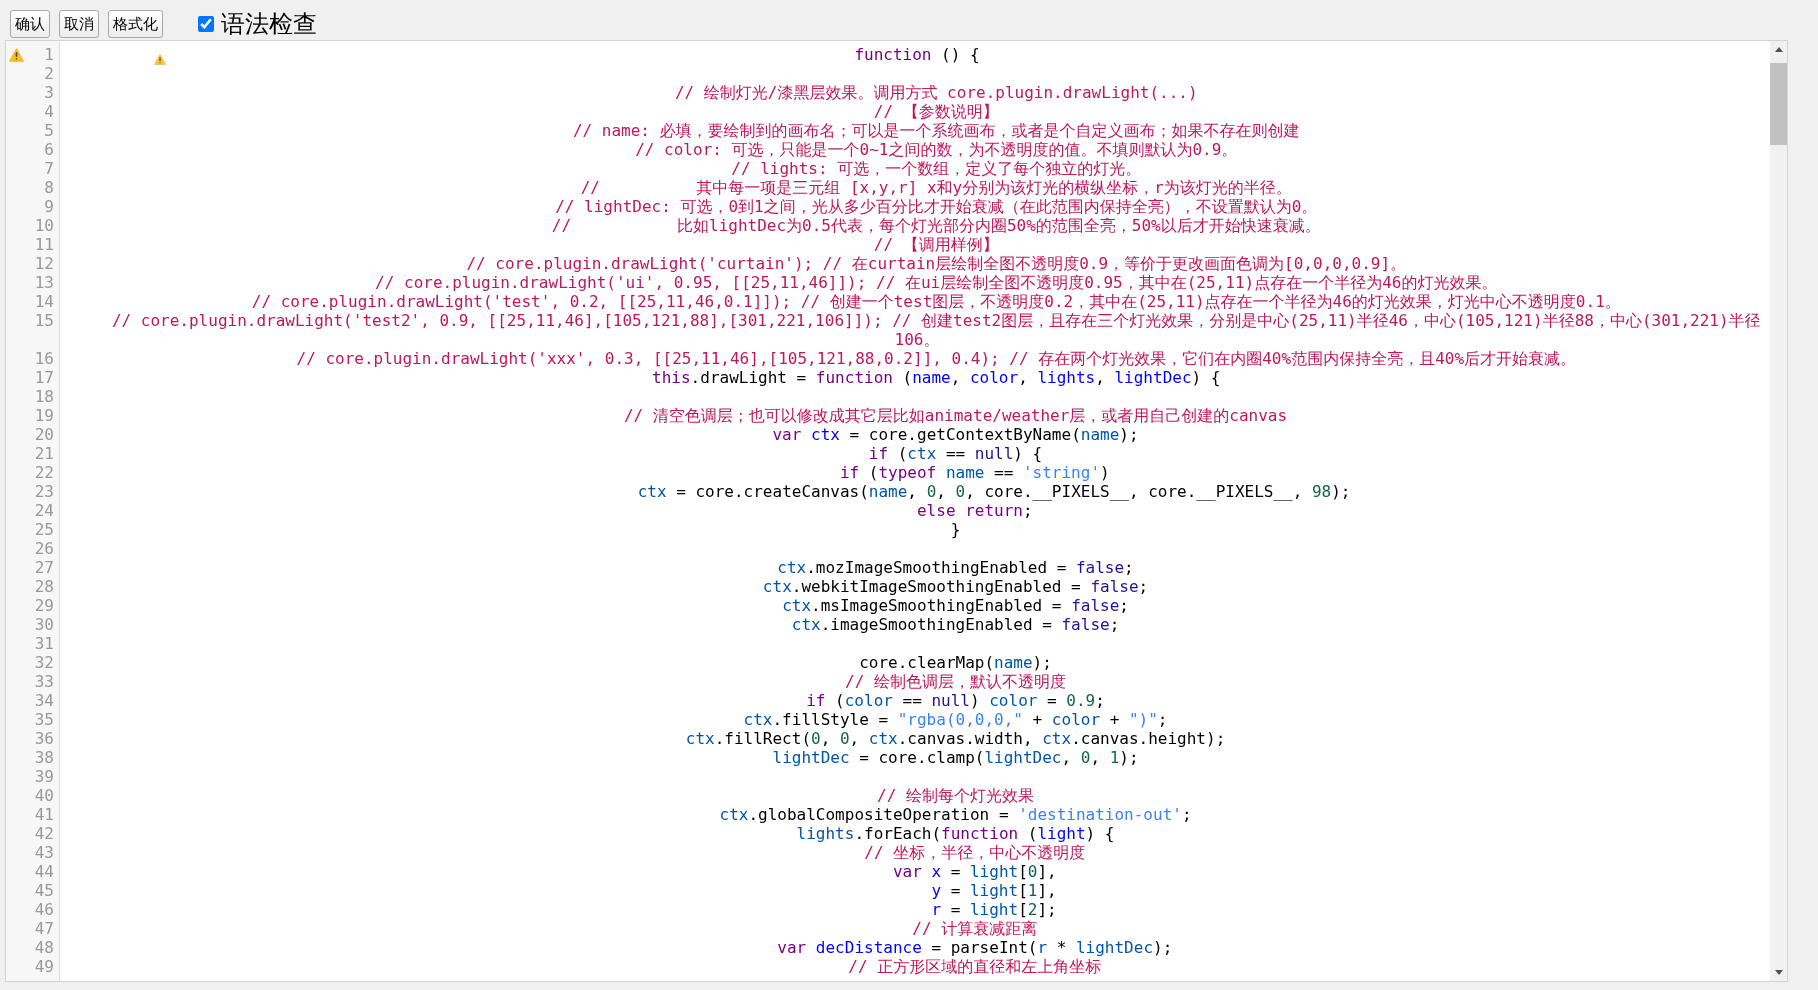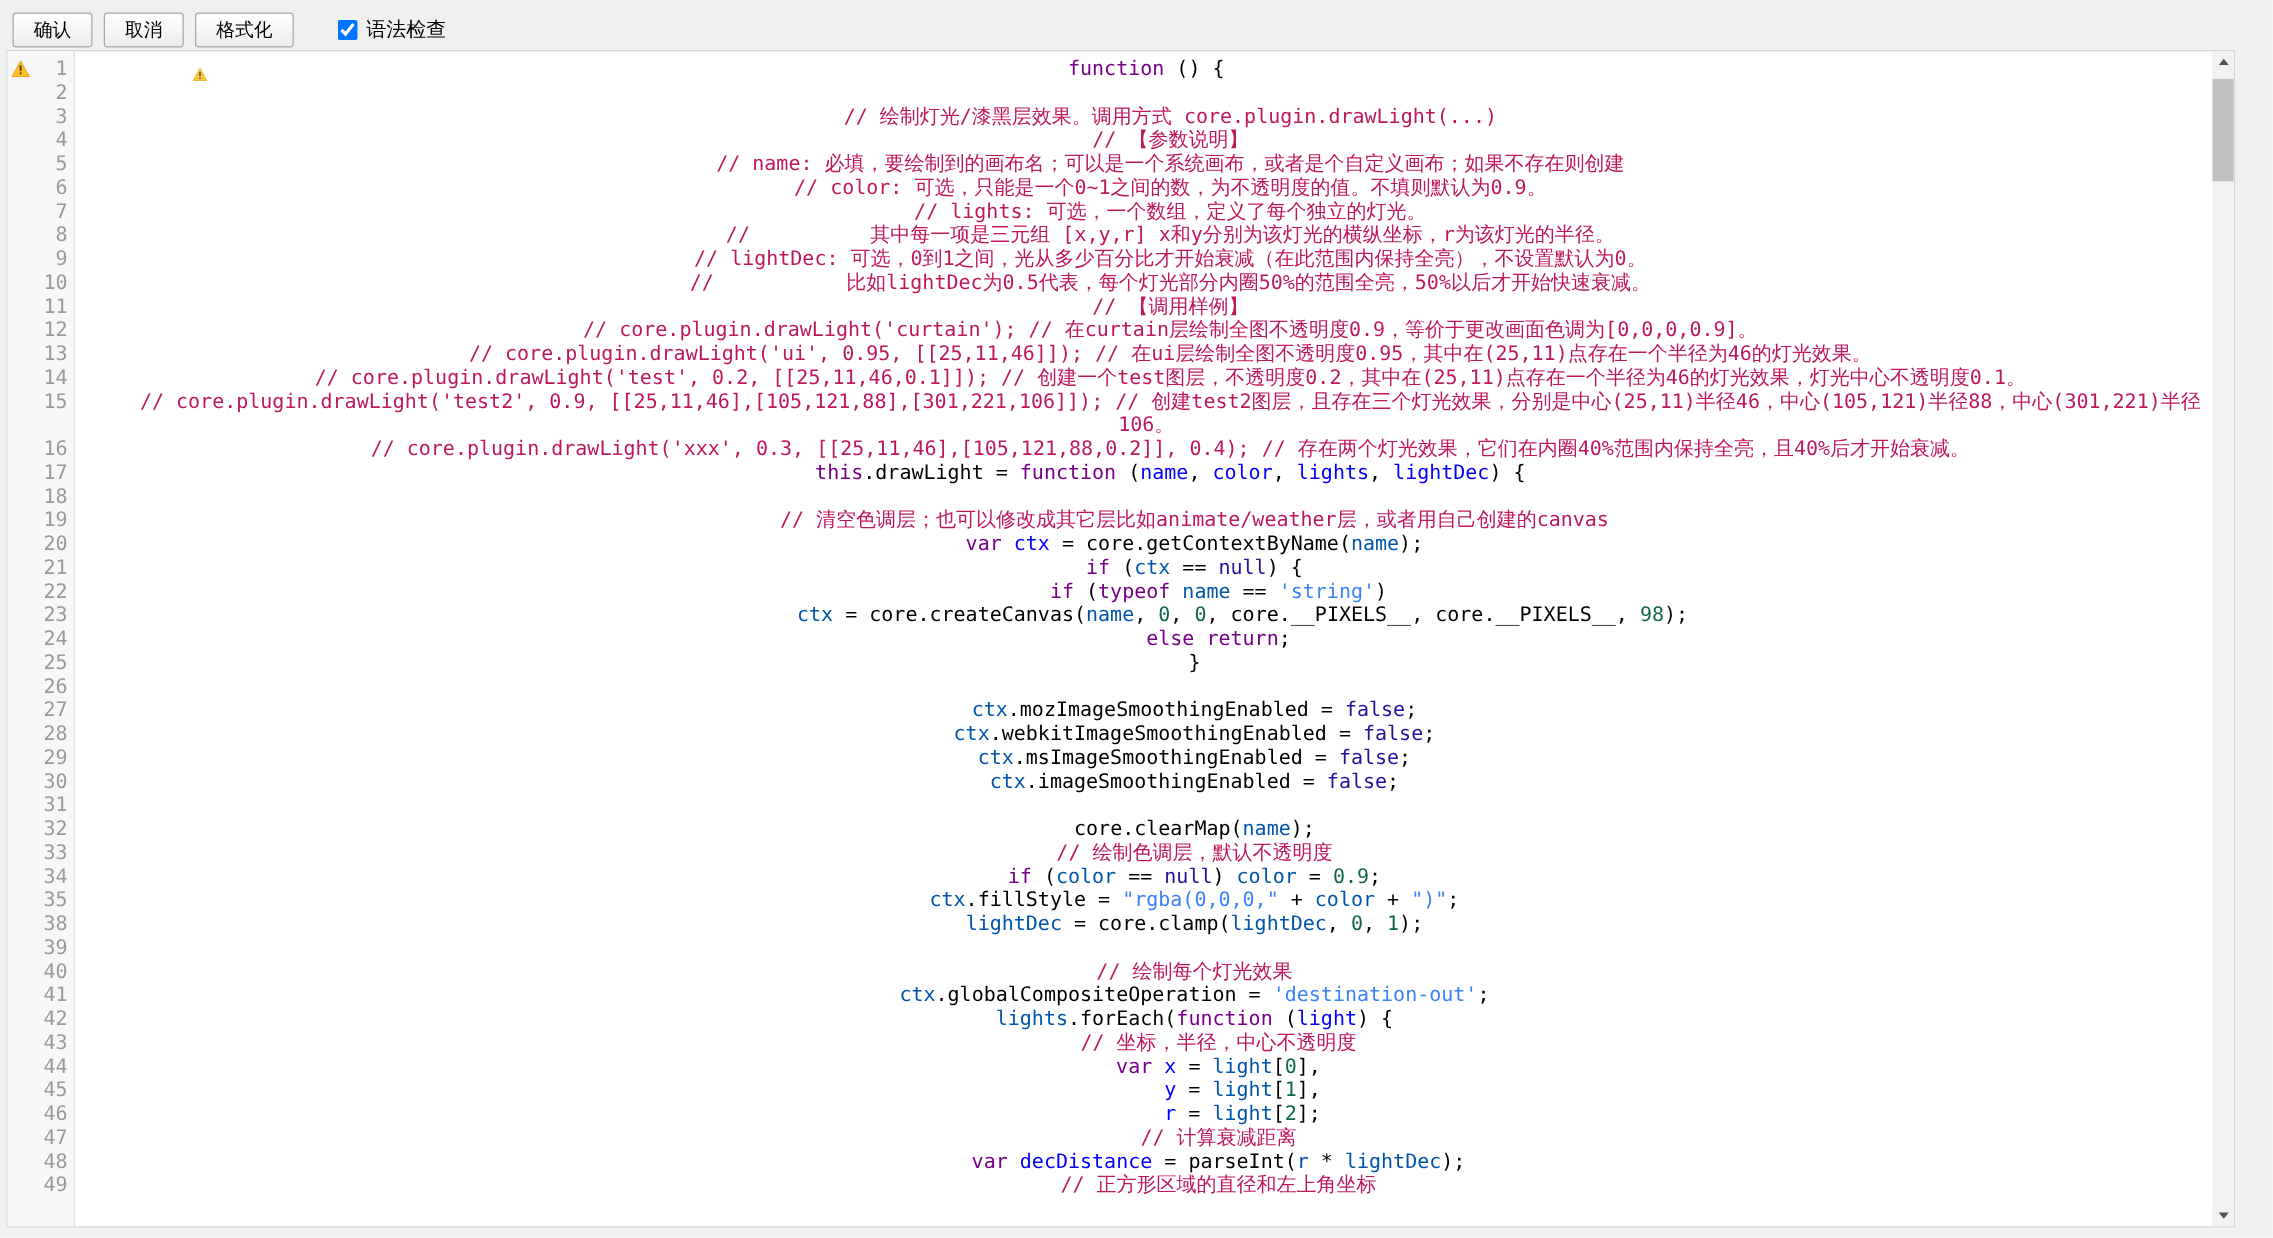--- a/index.html
+++ b/index.html
@@ -2,27 +2,27 @@
 <html><head>
 <meta charset="utf-8">
 <style>
   * { box-sizing: border-box; margin: 0; padding: 0; }
   html, body { width: 1818px; height: 990px; overflow: hidden; background: #f0f0f0; }
   body { font-family: "Liberation Sans", sans-serif; }
 
   
   .toolbar { position: absolute; left: 10px; top: 8px; height: 32px; display: flex; align-items: center; }
   .tb-btn {
-    height: 28px; padding: 2px 16px; margin-right: 9px;
+    height: 28px; padding: 2px 4px; margin-right: 9px;
     font-size: 15px; color: #000; font-family: "Liberation Sans", sans-serif;
     background: linear-gradient(#fefefe, #ededed);
     border: 1px solid #a9a9a9; border-radius: 3px; cursor: pointer;
   }
   .tb-check { width: 16px; height: 16px; margin: 0 7px 0 26px; vertical-align: middle; }
-  .tb-check-label { font-size: 16px; color: #000; }
+  .tb-check-label { font-size: 24px; color: #000; }
 
   
   .editor {
     position: absolute; left: 5px; top: 40px; width: 1783px; height: 942px;
     background: #fff; border: 1px solid #d4d4d4; overflow: hidden;
   }
   .code-viewport { position: absolute; left: 0; top: 0; right: 17px; bottom: 0; overflow: hidden; }
   .gutter-bg {
     position: absolute; left: 0; top: 0; bottom: 0; width: 54px;
     background: #f7f7f7; border-right: 1px solid #ddd;
@@ -258,20 +258,25 @@
           <div class="num-cell">34</div>
           <div class="code-cell"><span class="t-p">        </span><span class="t-k">if</span><span class="t-p"> (</span><span class="t-v">color</span><span class="t-p"> == </span><span class="t-a">null</span><span class="t-p">) </span><span class="t-v">color</span><span class="t-p"> = </span><span class="t-n">0.9</span><span class="t-p">;</span></div>
         </div>
         <div class="line-row">
           <div class="lint-cell"></div>
           <div class="num-cell">35</div>
           <div class="code-cell"><span class="t-p">        </span><span class="t-v">ctx</span><span class="t-p">.fillStyle = </span><span class="t-s">"rgba(0,0,0,"</span><span class="t-p"> + </span><span class="t-v">color</span><span class="t-p"> + </span><span class="t-s">")"</span><span class="t-p">;</span></div>
         </div>
         <div class="line-row">
           <div class="lint-cell"></div>
+          <div class="num-cell">36</div>
+          <div class="code-cell"><span class="t-p">        </span><span class="t-v">ctx</span><span class="t-p">.fillRect(</span><span class="t-n">0</span><span class="t-p">, </span><span class="t-n">0</span><span class="t-p">, </span><span class="t-v">ctx</span><span class="t-p">.canvas.width, </span><span class="t-v">ctx</span><span class="t-p">.canvas.height);</span></div>
+        </div>
+        <div class="line-row">
+          <div class="lint-cell"></div>
           <div class="num-cell">38</div>
           <div class="code-cell"><span class="t-p">        </span><span class="t-v">lightDec</span><span class="t-p"> = core.clamp(</span><span class="t-v">lightDec</span><span class="t-p">, </span><span class="t-n">0</span><span class="t-p">, </span><span class="t-n">1</span><span class="t-p">);</span></div>
         </div>
         <div class="line-row">
           <div class="lint-cell"></div>
           <div class="num-cell">39</div>
           <div class="code-cell"></div>
         </div>
         <div class="line-row">
           <div class="lint-cell"></div>

